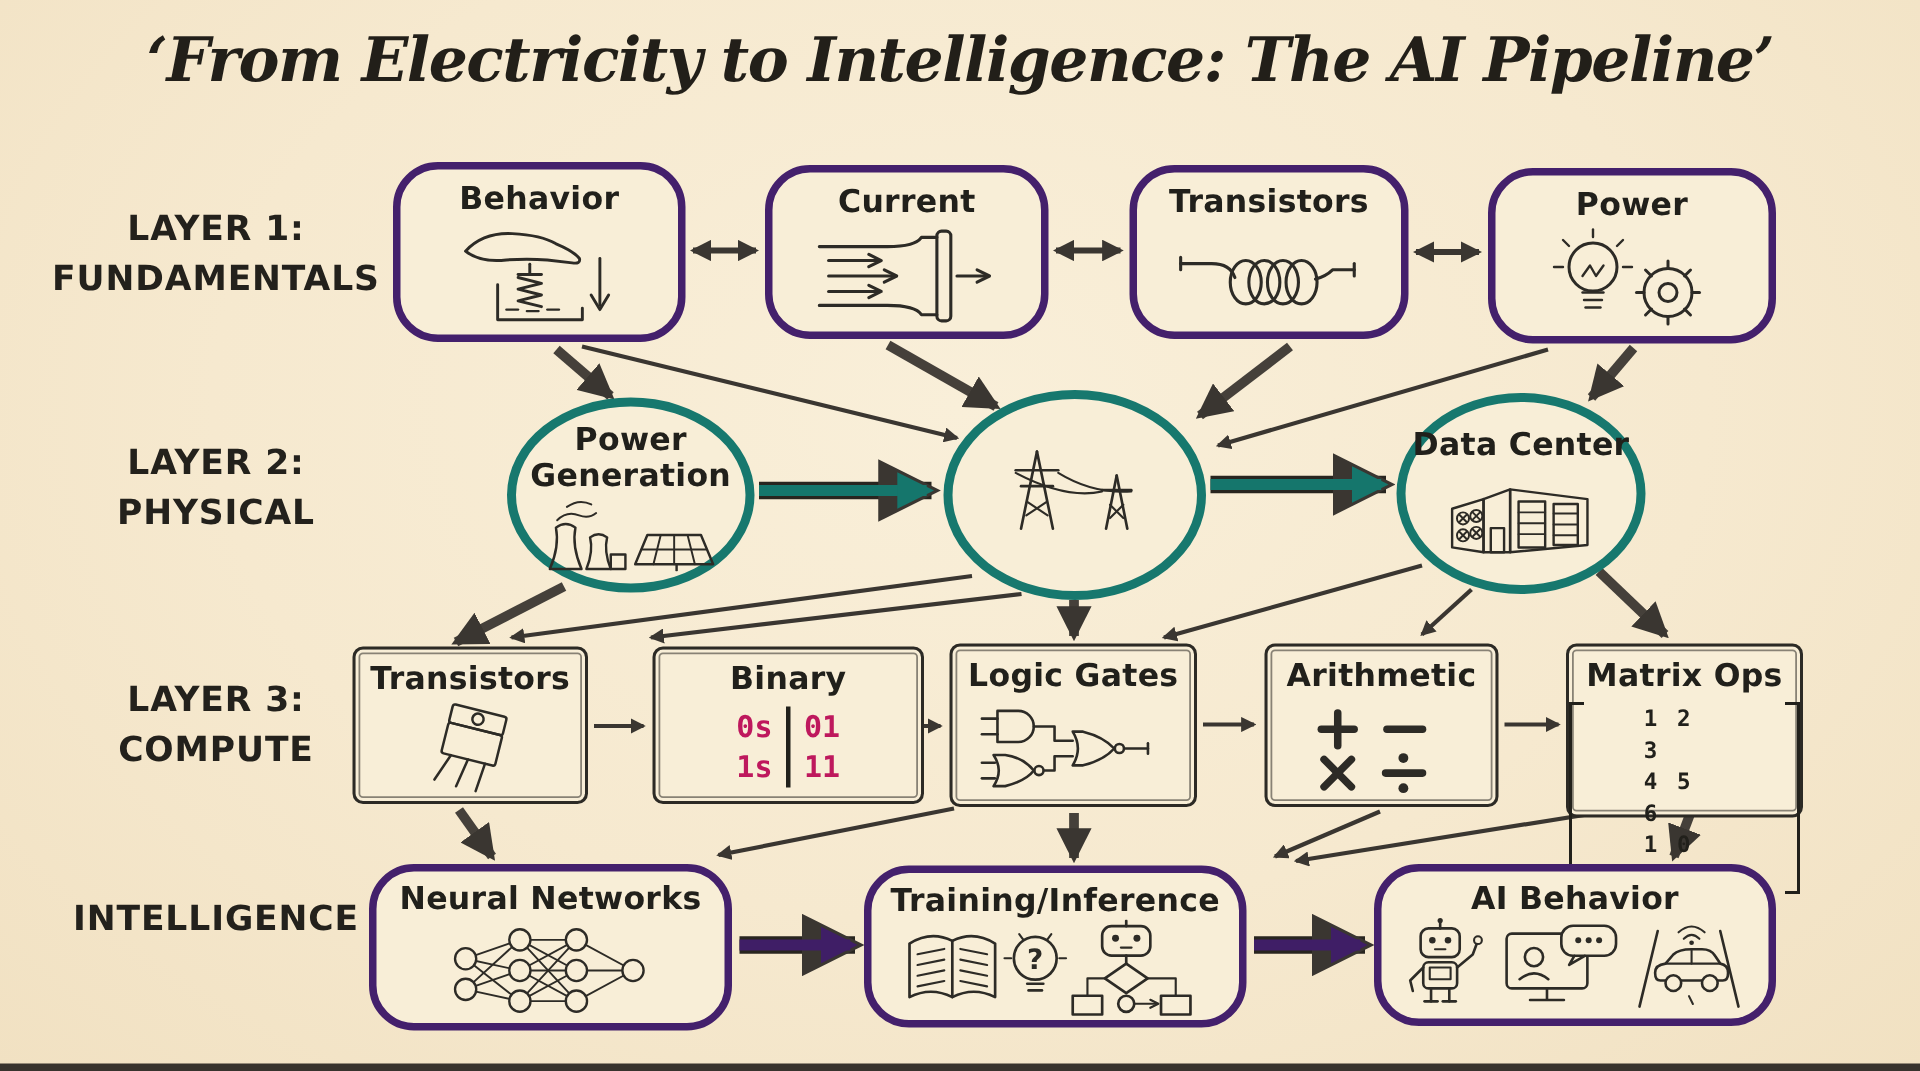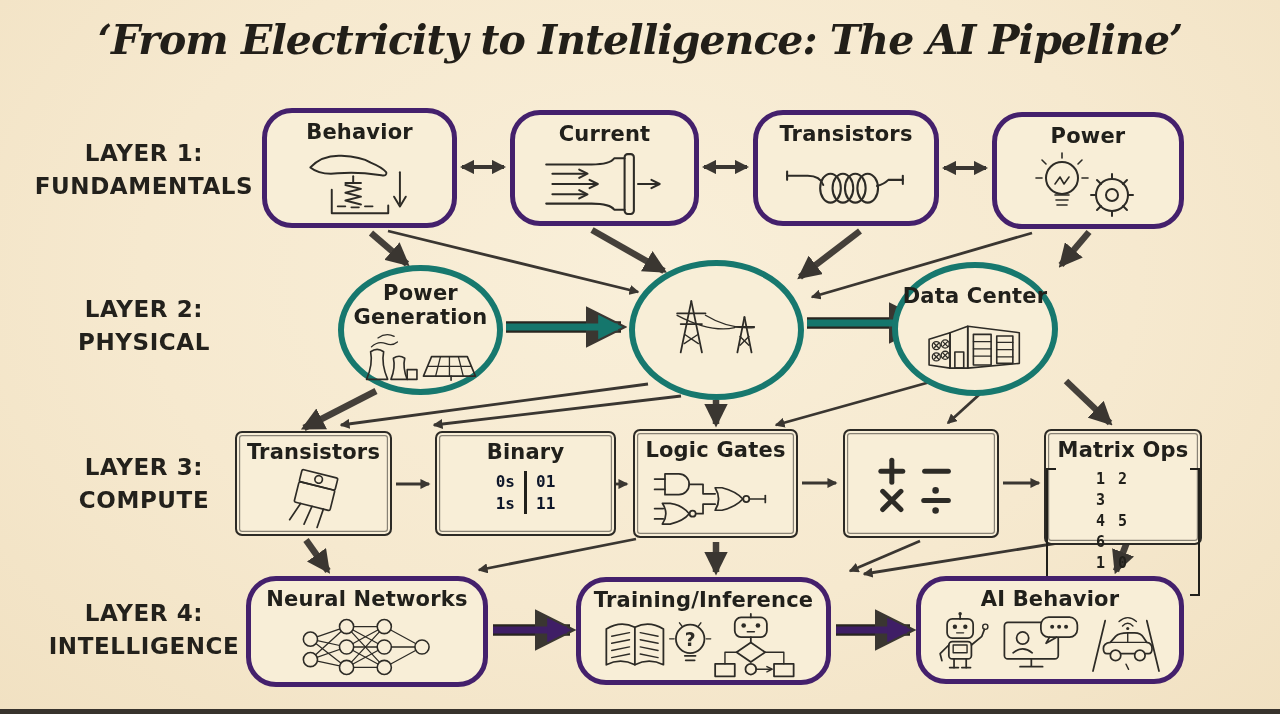--- a/index.html
+++ b/index.html
@@ -29,21 +29,21 @@
   .node-label{font-size:21px;font-weight:700;letter-spacing:.2px;color:#21201b;white-space:nowrap;}
   .lab-pad{padding-top:7px;}
   .circ-lab{line-height:1.15;text-align:center;}
   .icon-slot{flex:1;display:flex;align-items:center;justify-content:center;}
   .ink{fill:none;stroke:#2d2b26;stroke-width:2;stroke-linecap:round;stroke-linejoin:round;}
   .ink-thin{stroke-width:1.6;}
   .ink-thick{stroke-width:5.5;}
   .fillink{fill:#2d2b26;stroke:none;}
   .nodefill{fill:#f8eed7;stroke:#2d2b26;stroke-width:2;}
   .btable{display:flex;margin-top:7px;font-family:"DejaVu Sans Mono","Liberation Mono",monospace;
-          font-size:16px;font-weight:700;color:#0f172a;line-height:1.35;}
+          font-size:20px;font-weight:700;color:#be185d;line-height:1.35;}
   .bcol{display:flex;flex-direction:column;padding:0 9px;}
   .bcol.right{border-left:3px solid #21201b;}
   .matrix{display:flex;align-items:stretch;margin-top:6px;
           font-family:"DejaVu Sans Mono","Liberation Mono",monospace;
           font-size:15px;font-weight:700;color:#21201b;line-height:1.4;gap:33px;}
   .mrows{padding:1px 7px;letter-spacing:2px;}
   .brk{width:8px;border:2.5px solid #21201b;}
   .brk.l{border-right:none;}
   .brk.r{border-left:none;}
   .bottom-bar{position:absolute;left:0;right:0;bottom:0;height:5px;background:#38332d;z-index:3;}
@@ -114,21 +114,20 @@
   </div>
   <div class="layer-label" style="top:293px">
     <div>LAYER 2:</div>
     <div>PHYSICAL</div>
   </div>
   <div class="layer-label" style="top:451px">
     <div>LAYER 3:</div>
     <div>COMPUTE</div>
   </div>
   <div class="layer-label" style="top:597px">
-    <div>LAYER 4:</div>
     <div>INTELLIGENCE</div>
   </div>
 
   <div class="node purple-box" style="left:262px;top:108px;width:195px;height:120px">
     <div class="node-label lab-pad">Behavior</div>
     <div class="icon-slot">
       <svg width="140" height="74" viewBox="0 0 130 76">
         <path class="ink" d="M14 21 Q26 8 46 9 Q66 10 76 16 Q88 21 92 26 Q93 30 87 29 L70 27 Q56 26 42 27 Q24 29 14 21 Z"></path>
         <line class="ink" x1="58" y1="30" x2="58" y2="37"></line>
           <line class="ink" x1="50" y1="37" x2="66" y2="37"></line>
@@ -241,21 +240,21 @@
         <line class="ink" x1="104" y1="66" x2="96" y2="26"></line>
         <line class="ink" x1="85" y1="37" x2="107" y2="37"></line>
         <line class="ink ink-thin" x1="91" y1="48" x2="101" y2="58"></line>
         <line class="ink ink-thin" x1="101" y1="48" x2="91" y2="58"></line>
         <path class="ink ink-thin" d="M20 24 Q58 44 85 38"></path>
         <path class="ink ink-thin" d="M52 24 Q78 40 107 38"></path>
       </svg>
     </div>
   </div>
 
-  <div class="node teal-ellipse" style="left:892px;top:262px;width:166px;height:134px">
+  <div class="node teal-ellipse" style="left:931px;top:262px;width:166px;height:134px">
     <div class="node-label circ-lab" style="padding-top:16px">Data Center</div>
     <div class="icon-slot" style="padding-bottom:10px">
       <svg width="120" height="58" viewBox="0 0 130 72">
         <polygon class="ink" points="8,30 34,22 34,66 8,62"></polygon>
         <circle class="ink ink-thin" cx="17" cy="38" r="5"></circle>
           <line class="ink ink-thin" x1="14" y1="35" x2="20" y2="41"></line>
           <line class="ink ink-thin" x1="20" y1="35" x2="14" y2="41"></line>
         <circle class="ink ink-thin" cx="28" cy="36" r="5"></circle>
           <line class="ink ink-thin" x1="25" y1="33" x2="31" y2="39"></line>
           <line class="ink ink-thin" x1="31" y1="33" x2="25" y2="39"></line>
@@ -325,20 +324,21 @@
         <polyline class="ink" points="52,54 60,54 60,43 74,43"></polyline>
         <path class="ink" d="M74 24 Q82 37 74 50 L82 50 Q98 46 106 37 Q98 28 82 24 Z"></path>
         <circle class="ink" cx="110" cy="37" r="3.5"></circle>
         <line class="ink" x1="114" y1="37" x2="132" y2="37"></line>
         <line class="ink" x1="132" y1="33" x2="132" y2="41"></line>
       </svg>
     </div>
   </div>
 
   <div class="node dark-box" style="left:843px;top:429px;width:156px;height:109px">
+    <div class="node-label lab-pad">Arithmetic</div>
     <div class="icon-slot">
       <svg width="112" height="62" viewBox="0 0 120 68">
         <line class="ink ink-thick" x1="28" y1="8" x2="28" y2="32"></line>
         <line class="ink ink-thick" x1="16" y1="20" x2="40" y2="20"></line>
         <line class="ink ink-thick" x1="64" y1="20" x2="90" y2="20"></line>
         <line class="ink ink-thick" x1="18" y1="42" x2="38" y2="62"></line>
         <line class="ink ink-thick" x1="38" y1="42" x2="18" y2="62"></line>
         <line class="ink ink-thick" x1="63" y1="52" x2="90" y2="52"></line>
         <circle class="fillink" cx="76" cy="41" r="3.6"></circle>
         <circle class="fillink" cx="76" cy="63" r="3.6"></circle>

